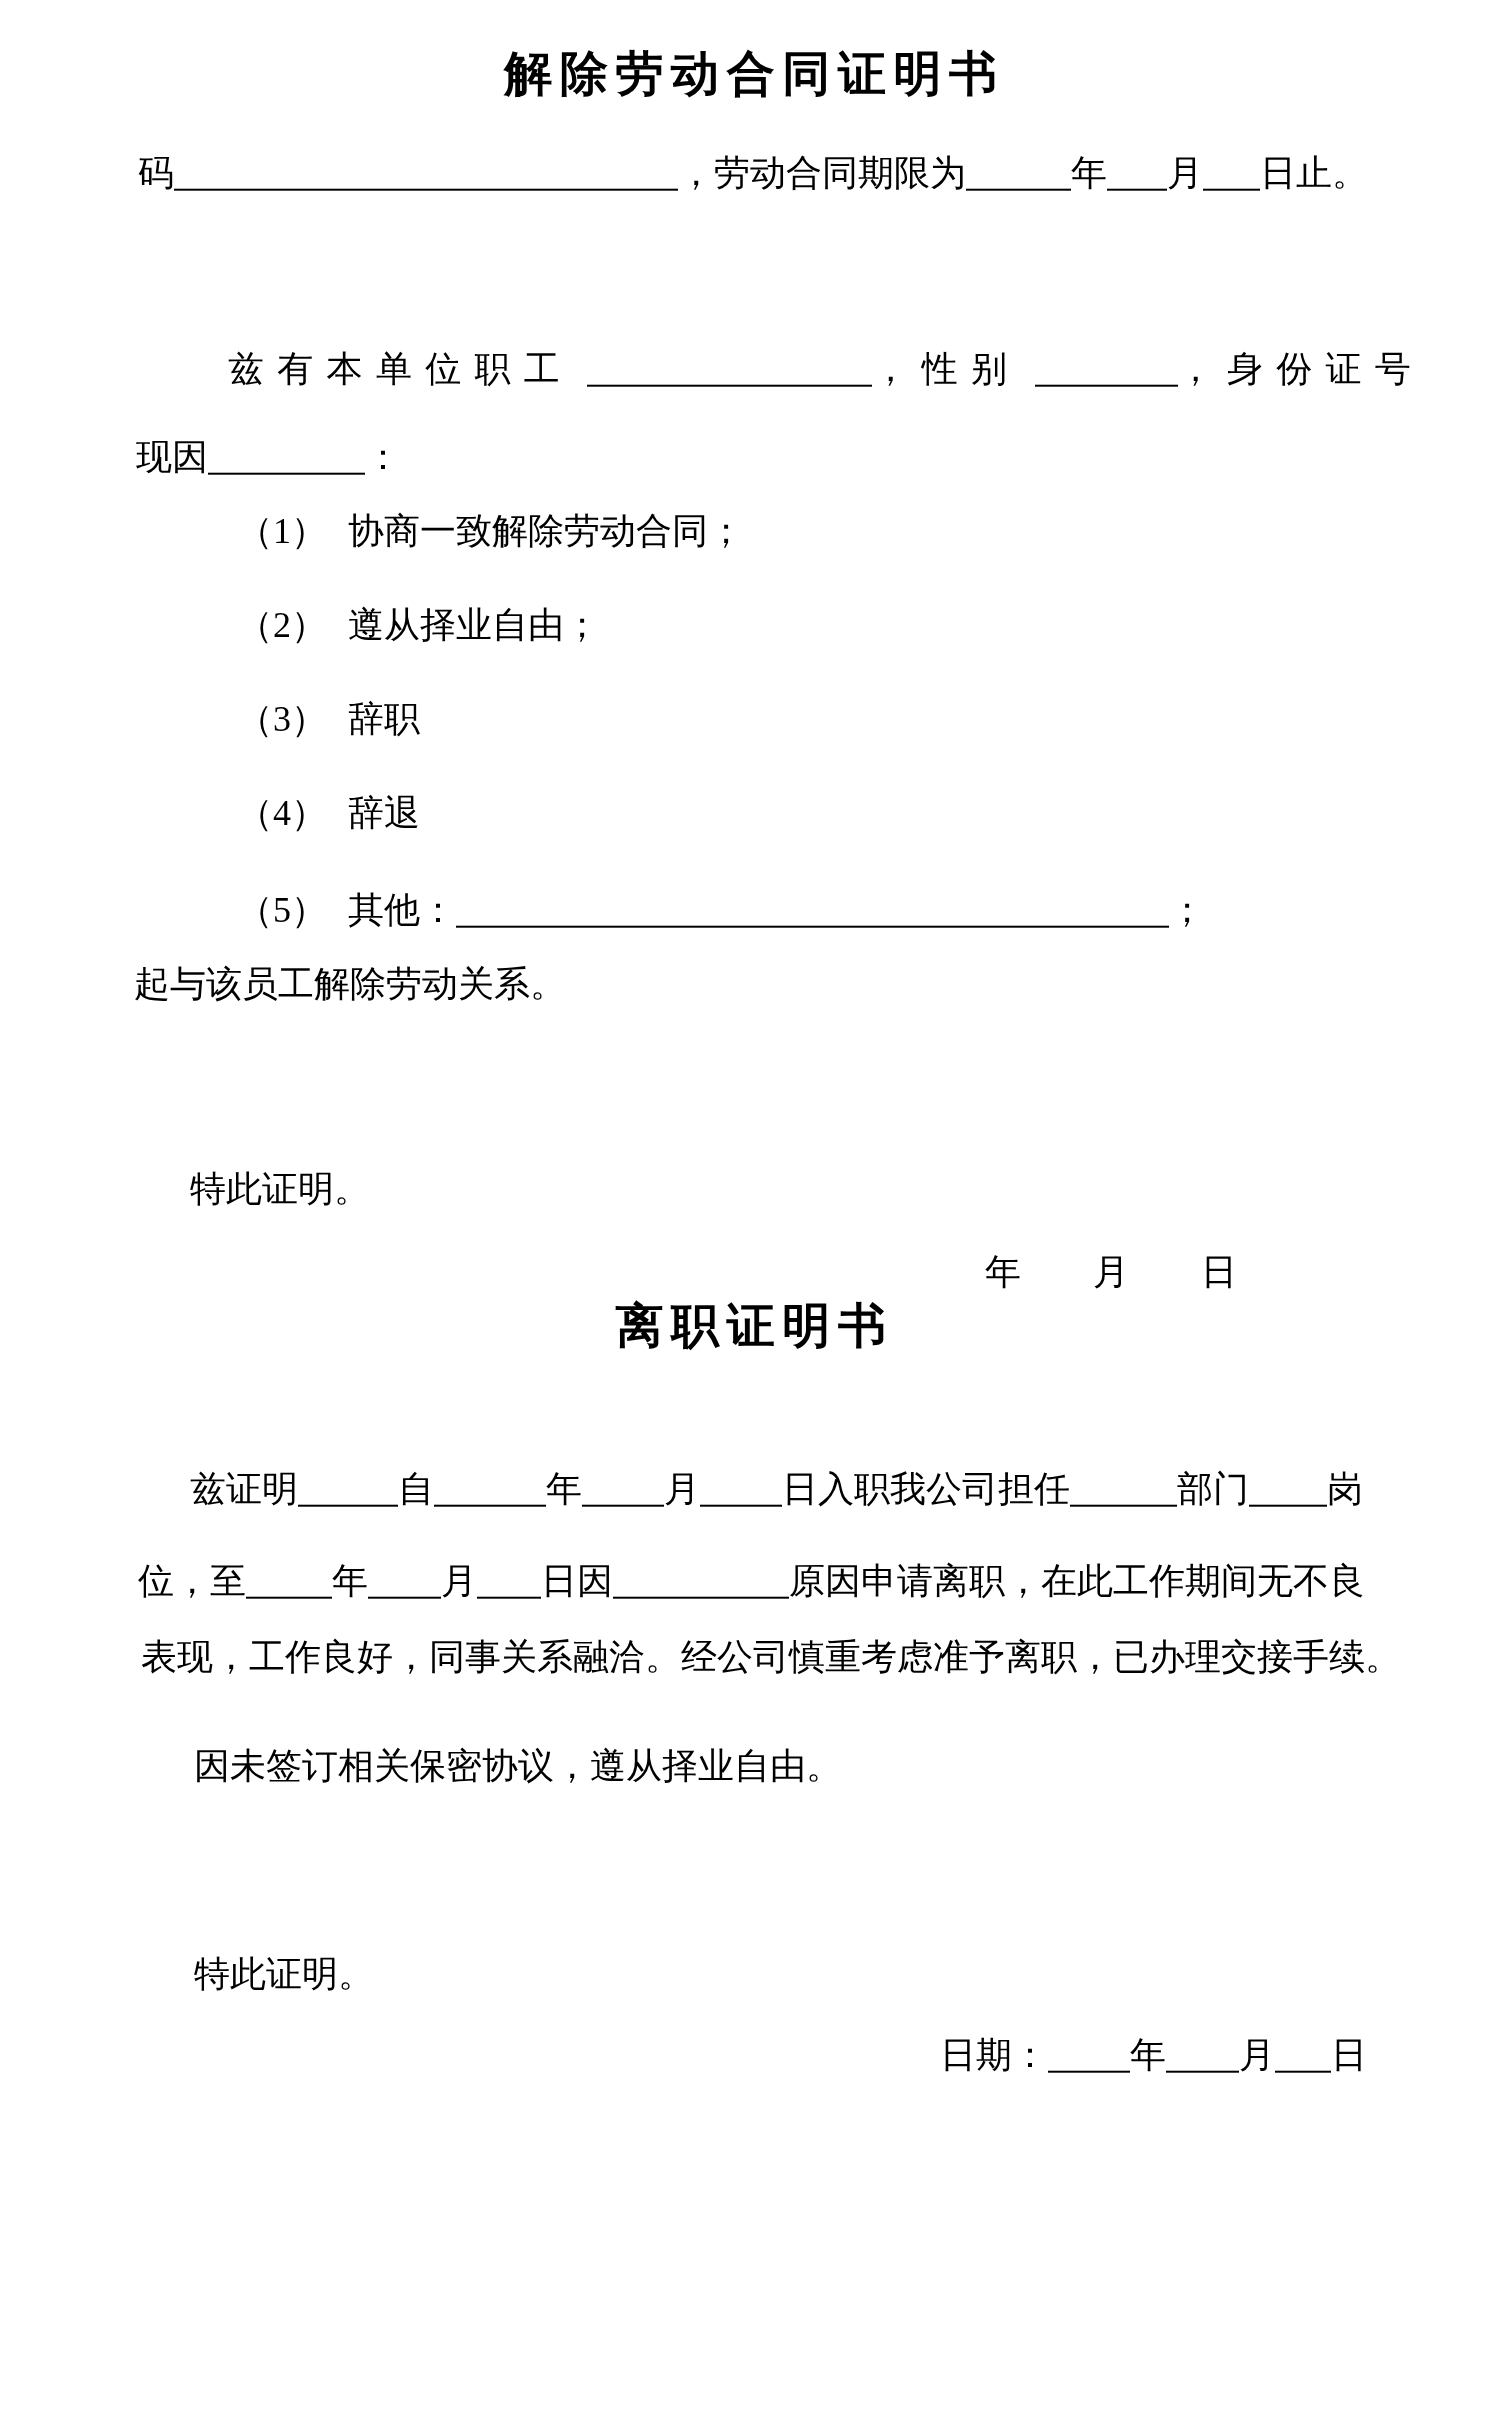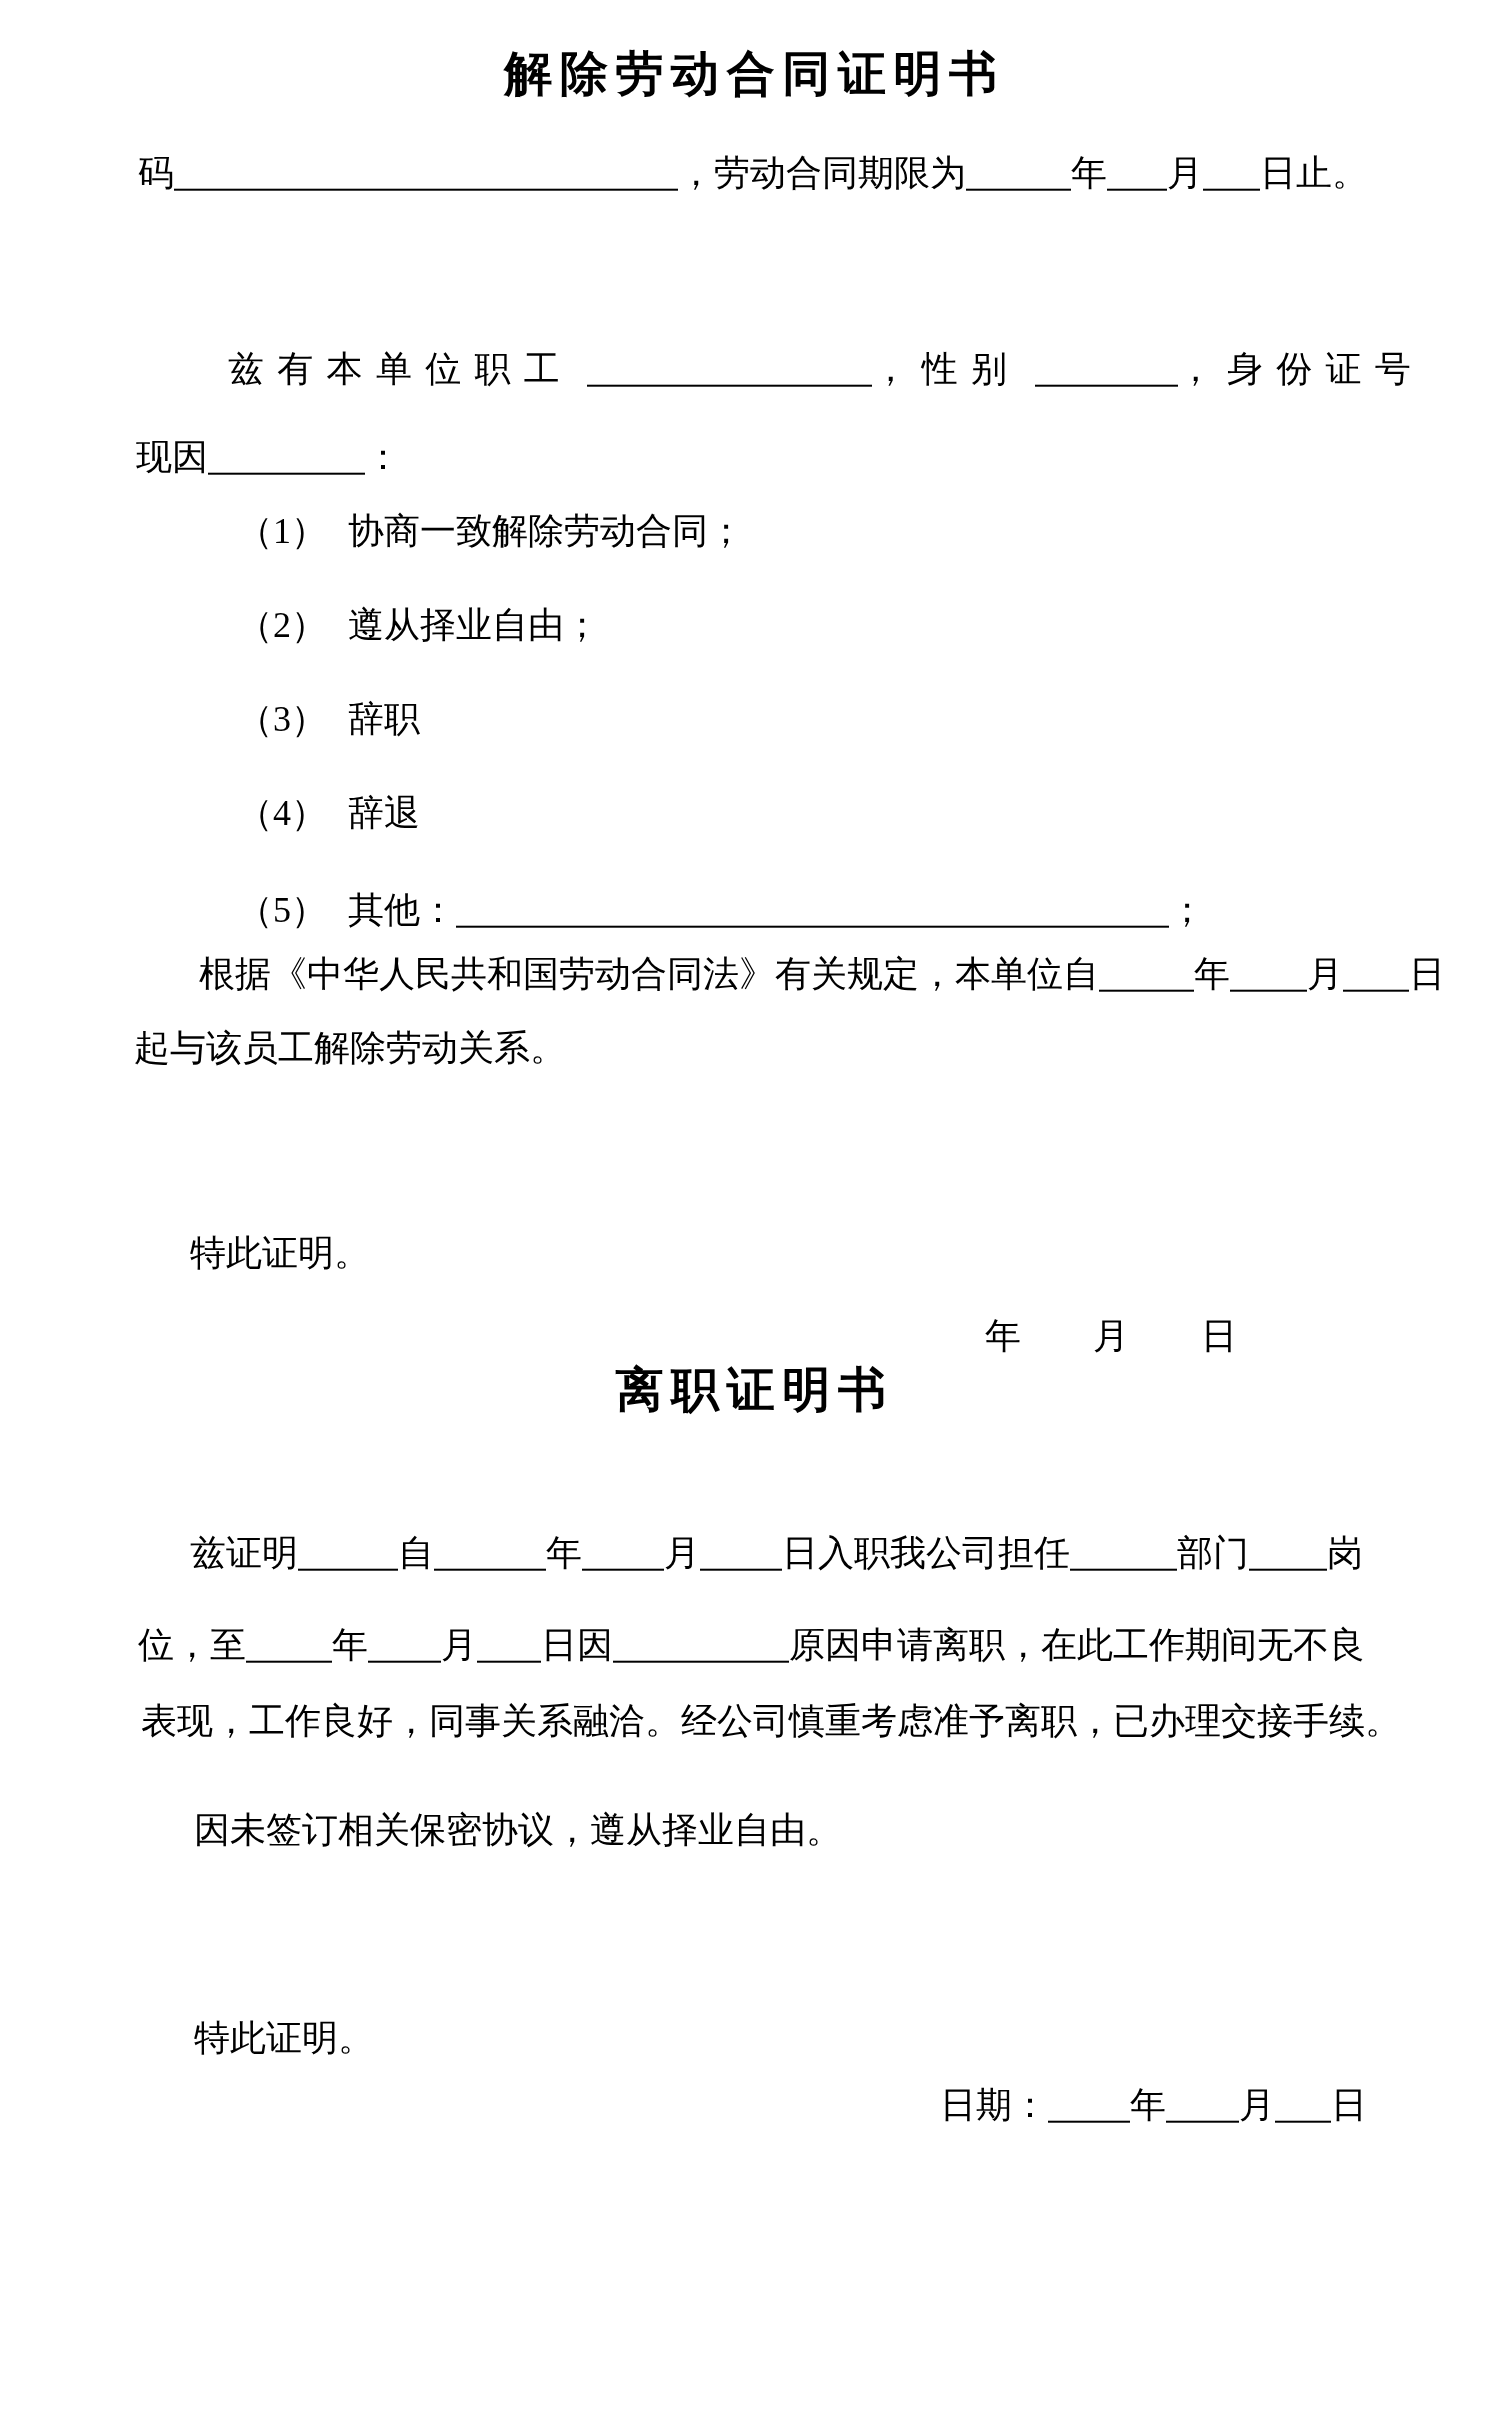--- a/index.html
+++ b/index.html
@@ -39,21 +39,21 @@
   .p2l2 { margin-top:28px;  margin-left:134px; }
   .cert1{ margin-top:159px; margin-left:190px; }
   .seal1{ margin-top:68px;  margin-left:977px; }
   .date1{ margin-top:37px;  margin-left:985px; }
   .d2l1 { margin-top:109px; margin-left:190px; }
   .d2l2 { margin-top:46px;  margin-left:138px; }
   .d2l3 { margin-top:30px;  margin-left:141px; }
   .d2p2 { margin-top:63px; margin-left:194px; }
   .cert2{ margin-top:162px; margin-left:194px; }
   .seal2{ margin-top:30px;  margin-left:1112px; }
-  .date2{ margin-top:21px;  margin-left:940px; }
+  .date2{ margin-top:35px;  margin-left:940px; }
 </style>
 </head>
 <body>
 
 <div class="page">
 
   <section>
     <div class="doc-title t1">解除劳动合同证明书</div>
 
     <div class="line p1l2">
@@ -77,23 +77,20 @@
     <div class="line it">
       <span>（3）</span><span class="item-text">辞职</span>
     </div>
     <div class="line it">
       <span>（4）</span><span class="item-text">辞退</span>
     </div>
     <div class="line it5">
       <span>（5）</span><span class="item-text">其他：</span><span class="bl" style="width:713px"></span><span>；</span>
     </div>
 
-    <div class="line p2l1">
-      <span>根据《中华人民共和国劳动合同法》有关规定，本单位自</span><span class="bl" style="width:95px"></span><span>年</span><span class="bl" style="width:77px"></span><span>月</span><span class="bl" style="width:66px"></span><span>日</span>
-    </div>
     <div class="line p2l2">
       <span>起与该员工解除劳动关系。</span>
     </div>
 
     <div class="line cert1">
       <span>特此证明。</span>
     </div>
 
     <div class="line date1">
       <span>年　　月　　日</span>

